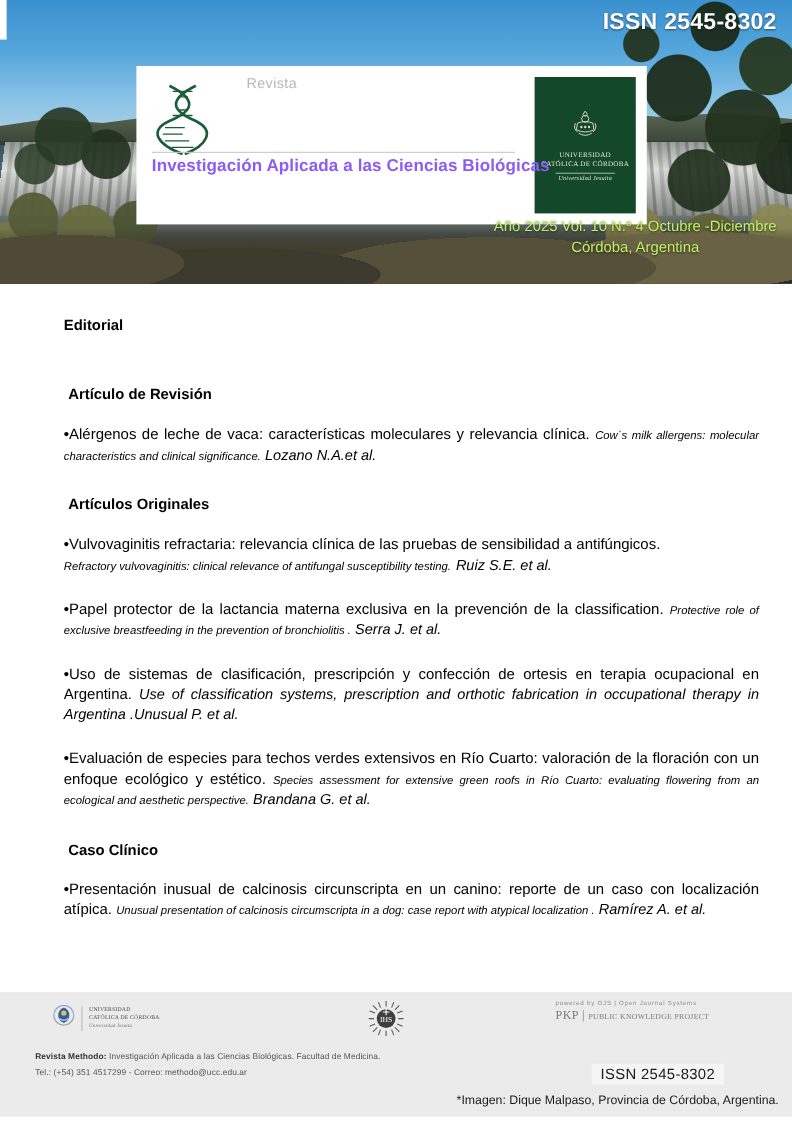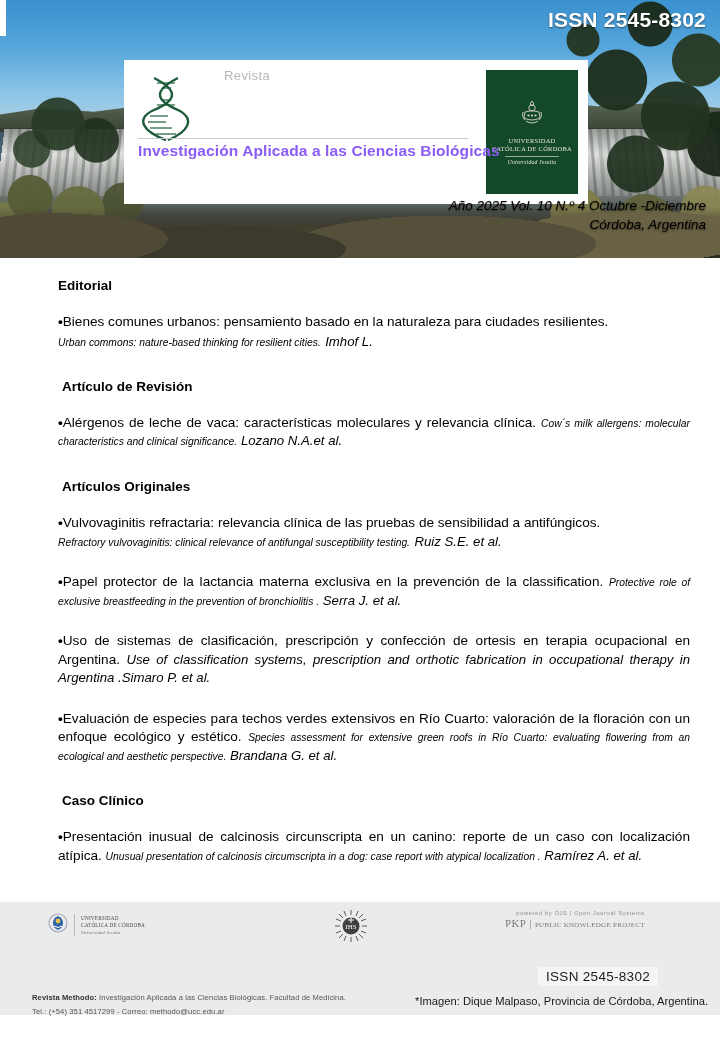--- a/index.html
+++ b/index.html
@@ -209,32 +209,31 @@
     font-family: "Liberation Serif", serif;
     font-style: italic;
     font-size: 5.6px;
     letter-spacing: 0.2px;
     text-align: center;
   }
 
   .issue-info {
     position: absolute;
     right: 14px; top: 196px;
-    color: #000000;
+    color: #bef264;
     font-size: 13.5px;
     line-height: 19px;
-    text-align: right;
+    text-align: center;
     text-shadow: 0 1px 2px rgba(0,0,0,0.6);
     z-index: 6;
-    font-style: italic;
   }
 
   
   .toc {
-    padding: 16px 22px 0 58px;
+    padding: 26px 22px 0 58px;
   }
   .section-heading {
     font-size: 13.5px;
     font-weight: bold;
     color: #000000;
     margin: 0 0 4px 0;
     padding-left: 4px;
   }
   .sec-editorial { margin-top: 4px; padding-left: 0; }
   .entry {
@@ -287,21 +286,21 @@
     color: #4a4a4a;
     letter-spacing: 0.2px;
     white-space: nowrap;
   }
   .ucc-mini-text .m3 { font-style: italic; font-size: 4.4px; color: #6b6b6b; }
   .ucc-divider { width: 1px; height: 22px; background: #b9b9b9; }
   .ihs-logo { position: absolute; left: 335px; top: 8px; }
   .pkp-block {
     position: absolute;
     left: 505px; top: 8px;
-    text-align: right;
+    text-align: left;
   }
   .ojs-line {
     font-size: 5.6px;
     color: #8d8d8d;
     letter-spacing: 0.7px;
     white-space: nowrap;
   }
   .pkp-line {
     font-family: "Liberation Serif", serif;
     font-size: 11px;
@@ -320,21 +319,20 @@
     background: #f5f5f5;
     padding: 2px 8px;
   }
   .footer-address {
     position: absolute;
     left: 32px; top: 52px;
     font-size: 7.6px;
     color: #555555;
     line-height: 13.5px;
     letter-spacing: 0.1px;
-    margin-top: 37px;
   }
   .footer-address .lead { font-weight: bold; color: #333333; }
   .image-credit {
     position: absolute;
     right: 12px; top: 93px;
     font-size: 11.2px;
     color: #1a1a1a;
     white-space: nowrap;
   }
 </style>
@@ -412,24 +410,20 @@
   <div class="issue-info">
     <div>Año 2025 Vol. 10 N.º 4 Octubre -Diciembre</div>
     <div>Córdoba, Argentina</div>
   </div>
 </div>
 
 <div class="toc">
 
   <div class="section-heading sec-editorial">Editorial</div>
   <div class="gap-sm"></div>
-  <div class="entry">
-    <div class="entry-es"><span class="bullet">•</span><span>Bienes comunes urbanos: pensamiento basado en la naturaleza para ciudades resilientes.</span></div>
-    <div><span class="entry-en">Urban commons: nature-based thinking for resilient cities.</span> <span class="entry-authors">Imhof L.</span></div>
-  </div>
 
   <div class="gap-lg"></div>
 
   <div class="section-heading">Artículo de Revisión</div>
   <div class="gap-sm"></div>
   <div class="entry">
     <div class="entry-es"><span class="bullet">•</span><span>Alérgenos de leche de vaca: características moleculares y relevancia clínica.</span> <span class="entry-en">Cow´s milk allergens: molecular characteristics and clinical significance.</span> <span class="entry-authors">Lozano N.A.et al.</span></div>
   </div>
 
   <div class="gap-lg"></div>
@@ -444,21 +438,21 @@
 
   <div class="gap-md"></div>
 
   <div class="entry">
     <div class="entry-es"><span class="bullet">•</span><span>Papel protector de la lactancia materna exclusiva en la prevención de la classification.</span> <span class="entry-en">Protective role of exclusive breastfeeding in the prevention of bronchiolitis .</span> <span class="entry-authors">Serra J. et al.</span></div>
   </div>
 
   <div class="gap-md"></div>
 
   <div class="entry">
-    <div class="entry-es"><span class="bullet">•</span><span>Uso de sistemas de clasificación, prescripción y confección de ortesis en terapia ocupacional en Argentina.</span> <span class="entry-authors">Use of classification systems, prescription and orthotic fabrication in occupational therapy in Argentina .</span><span class="entry-authors">Simaro P. et al.</span></div>
+    <div class="entry-es"><span class="bullet">•</span><span>Uso de sistemas de clasificación, prescripción y confección de ortesis en terapia ocupacional en Argentina.</span> <span class="entry-authors">Use of classification systems, prescription and orthotic fabrication in occupational therapy in Argentina .</span><span class="entry-authors">Unusual P. et al.</span></div>
   </div>
 
   <div class="gap-md"></div>
 
   <div class="entry">
     <div class="entry-es"><span class="bullet">•</span><span>Evaluación de especies para techos verdes extensivos en Río Cuarto: valoración de la floración con un enfoque ecológico y estético.</span> <span class="entry-en">Species assessment for extensive green roofs in Río Cuarto: evaluating flowering from an ecological and aesthetic perspective.</span> <span class="entry-authors">Brandana G. et al.</span></div>
   </div>
 
   <div class="gap-lg"></div>
 

